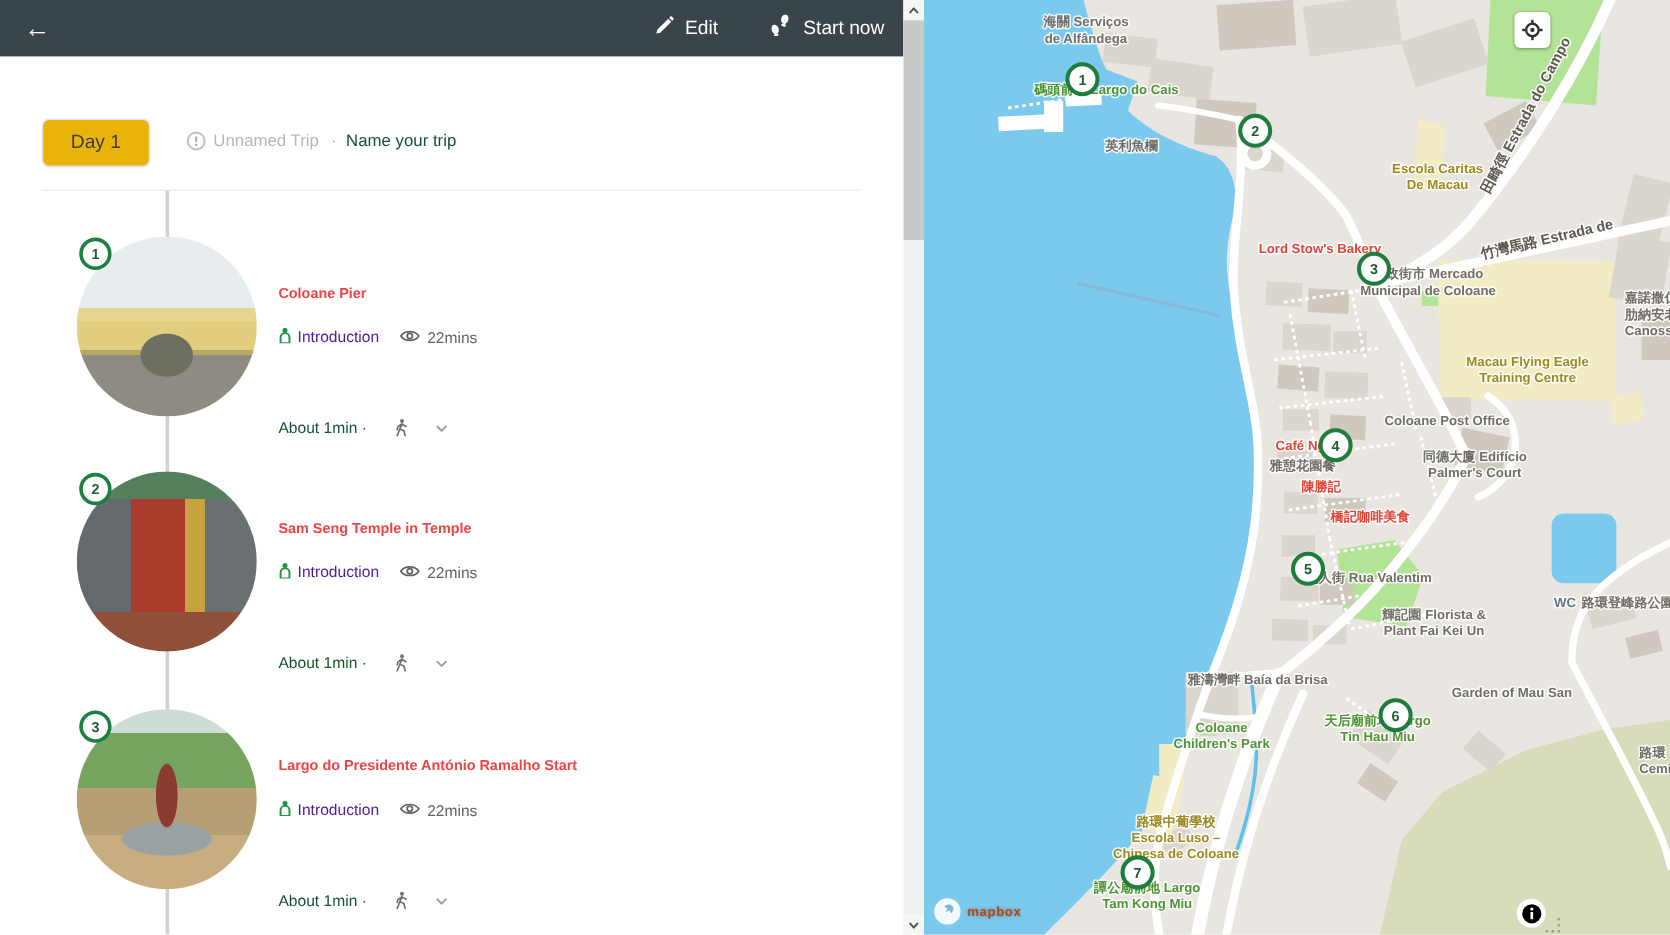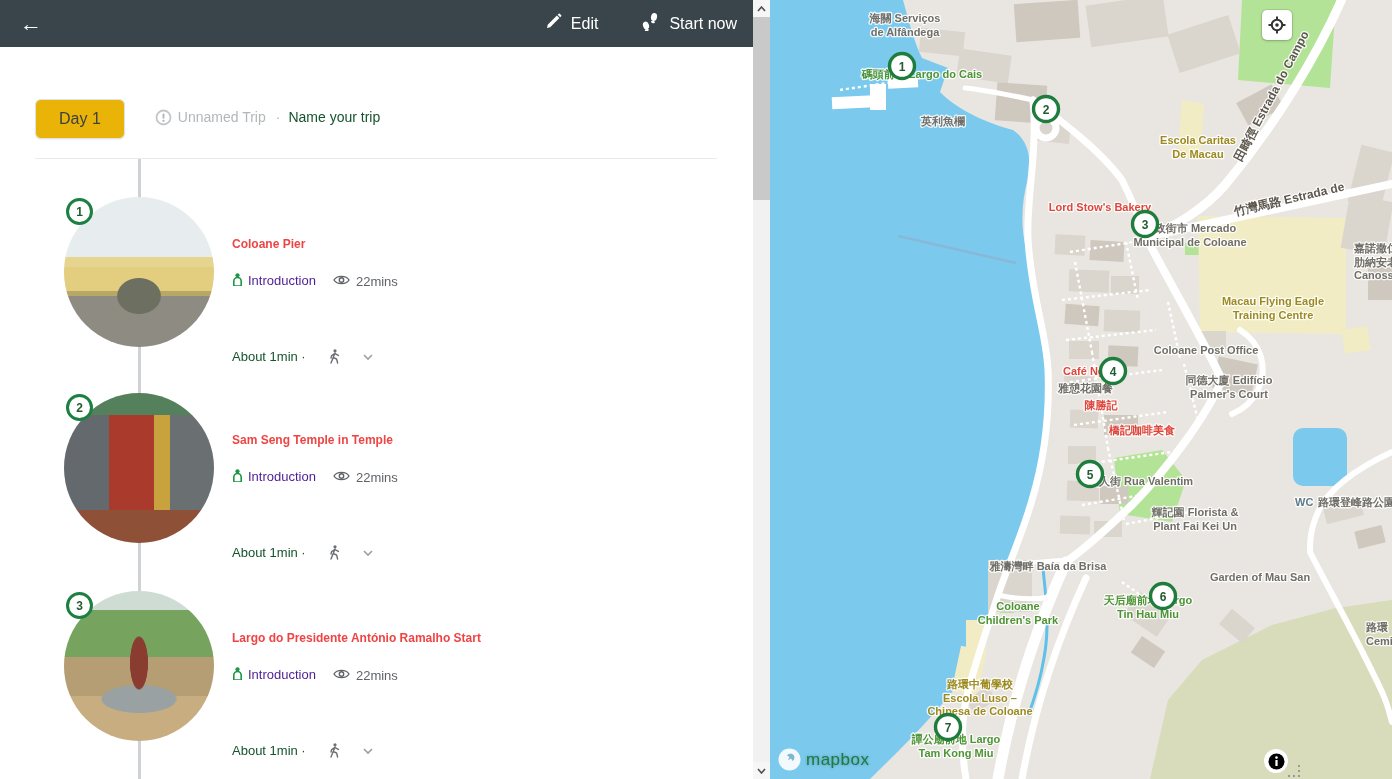--- a/index.html
+++ b/index.html
@@ -62,21 +62,21 @@
   .map-panel{position:absolute;left:770px;top:0;width:532px;height:779px;background:var(--map-land);cursor:grab}
   .map-panel svg{display:block}
   .mlbl{font-size:11px;font-weight:bold;paint-order:stroke;stroke:rgba(255,255,255,.85);stroke-width:2.6px;stroke-linejoin:round}
   .c-gray{fill:var(--label-gray)} .c-green{fill:var(--label-green)} .c-red{fill:var(--label-red)}
   .c-olive{fill:var(--label-olive)} .c-road{fill:var(--label-road);font-size:12px} .c-wc{fill:var(--label-wc)}
   .mk-ring{fill:#fff;stroke:var(--marker-green);stroke-width:3.4}
   .mk-num{fill:#235b31;font-size:12px;font-weight:bold;text-anchor:middle}
 
   .geo-btn{position:absolute;right:10px;top:10px;width:30px;height:30px;background:#fff;border-radius:5px;box-shadow:0 0 0 1px rgba(0,0,0,.08),0 1px 3px rgba(0,0,0,.2);display:flex;align-items:center;justify-content:center;cursor:pointer}
   .mapbox-logo{position:absolute;left:8px;bottom:8px;display:flex;align-items:center;gap:5px;cursor:pointer}
-  .mapbox-word{color:#15803d;font-size:17px;font-weight:normal;letter-spacing:.5px;text-shadow:0 0 3px rgba(90,120,140,.8)}
+  .mapbox-word{color:#c2410c;font-size:11px;font-weight:bold;letter-spacing:.5px;text-shadow:0 0 3px rgba(90,120,140,.8)}
   .map-info{position:absolute;right:14px;bottom:6px;width:24px;height:24px;background:#fff;border-radius:50%;display:flex;align-items:center;justify-content:center;cursor:pointer}
   .resize-dots{position:absolute;right:2px;bottom:2px;width:12px;height:12px}
   .resize-dots i{position:absolute;width:2px;height:2px;background:#9a9a9a}
 </style>
 </head>
 <body>
 
 <div class="stage">
 
   <div class="left-panel">

